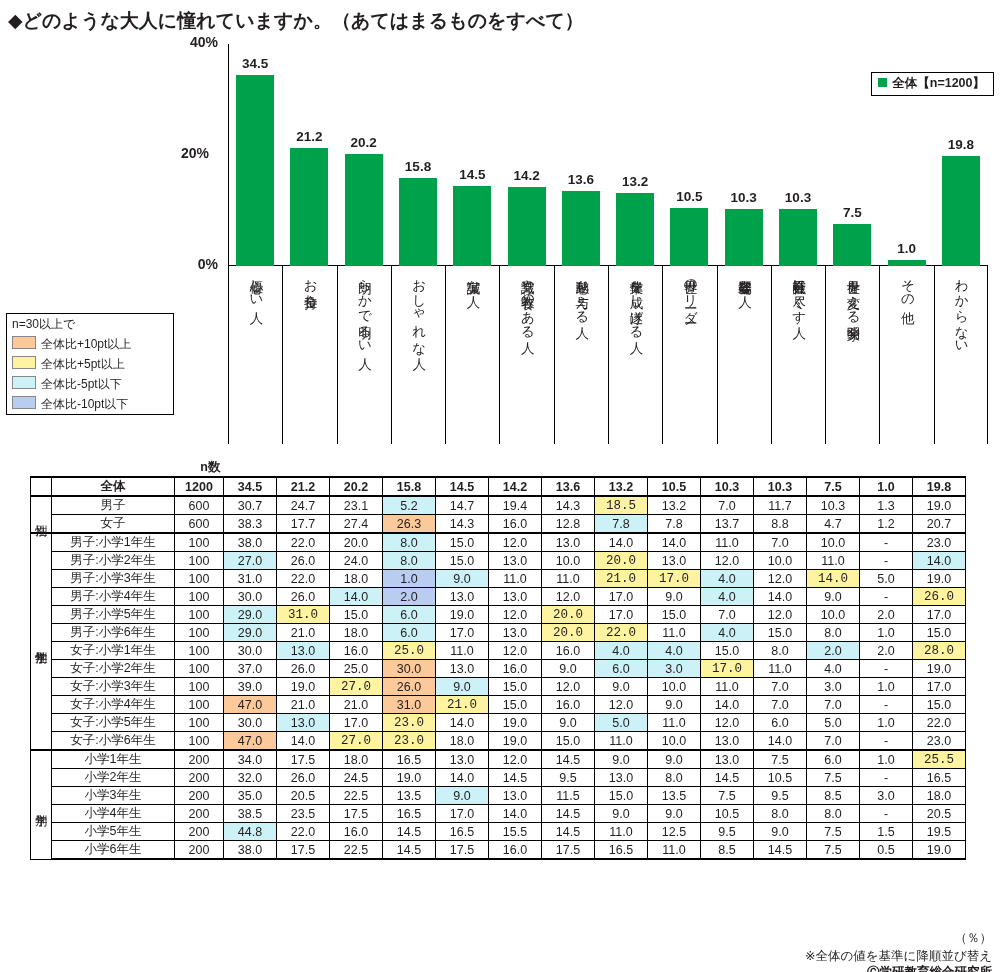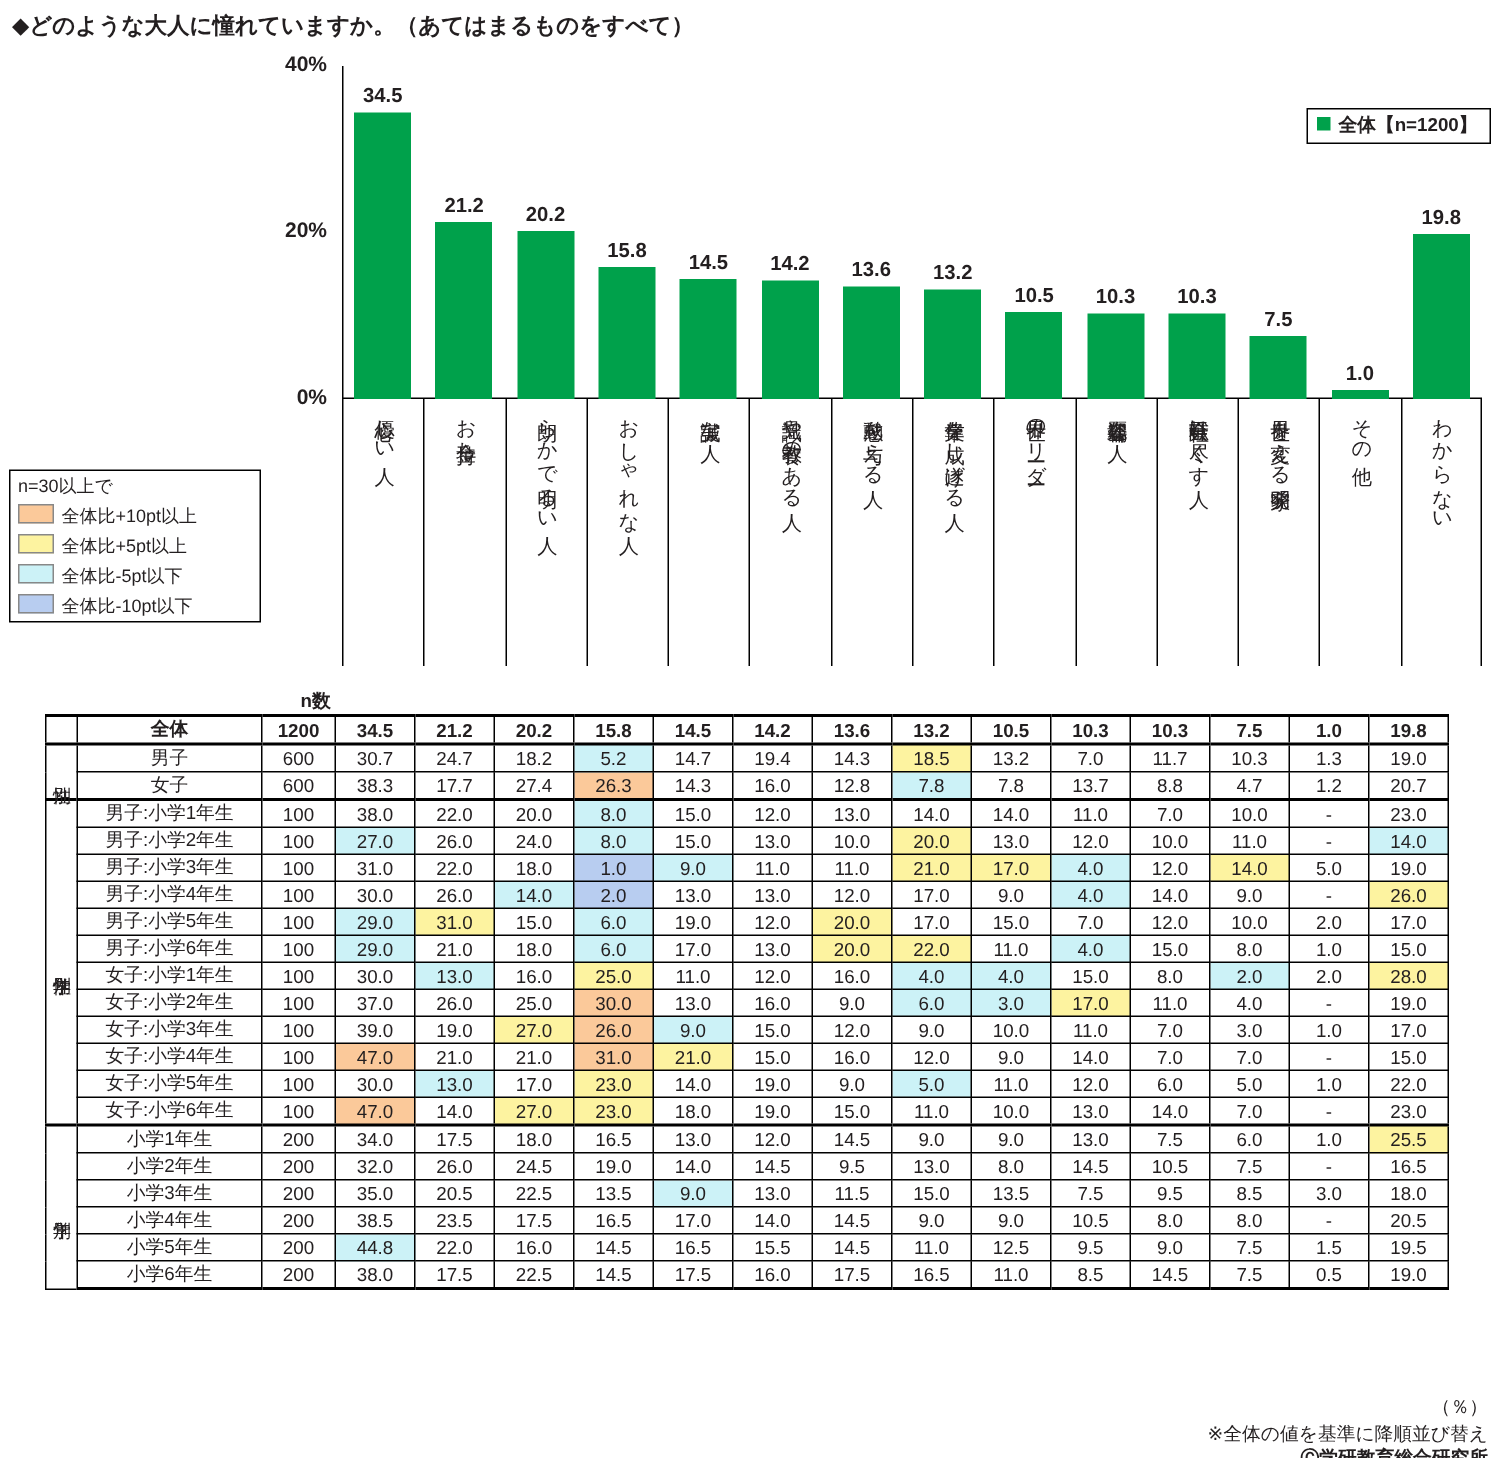--- a/index.html
+++ b/index.html
@@ -2,21 +2,21 @@
 <html><head>
 <meta charset="utf-8">
 <style>
   html,body{margin:0;padding:0;}
   body{
     width:1000px;height:972px;background:#ffffff;
     font-family:"Liberation Sans","DejaVu Sans",sans-serif;
     color:#231f20;font-size:12px;position:relative;
   }
   #title{
-    position:absolute;left:8px;top:8px;font-size:15px;font-weight:bold;letter-spacing:0px;
+    position:absolute;left:8px;top:8px;font-size:19px;font-weight:bold;letter-spacing:0px;
   }
   
   #chart-area{position:absolute;left:0;top:34px;width:1000px;height:232px;}
   #plot{position:absolute;left:228px;top:10px;width:760px;height:222px;}
   .ytick{position:absolute;right:0;font-size:14px;font-weight:bold;text-align:right;width:46px;}
   .axisline{position:absolute;background:#000;}
   .bar{position:absolute;bottom:0;background:#00a14b;width:38px;}
   .barval{position:absolute;font-size:13.5px;font-weight:bold;text-align:center;width:58px;}
   .legend{position:absolute;right:6px;top:38px;border:1px solid #000;background:#fff;
           padding:2px 8px 3px 6px;font-size:12.5px;font-weight:bold;white-space:nowrap;}
@@ -43,37 +43,37 @@
   .ncol{width:46px;}
   .dcol{width:52px;}
   .nlabel{font-weight:bold;}
   .boldrow td{font-weight:bold;}
   .thick-b td{border-bottom:2px solid #000;}
   .thick-t td{border-top:2px solid #000;}
   .grpcell{vertical-align:middle;}
   .vtxt{writing-mode:vertical-rl;text-orientation:upright;margin:0 auto;font-size:12px;line-height:1.05;}
   
   .hi-p10{background:#fbc99a;}
-  .hi-p5{background:#fdf3a0;}
+  .hi-p5{background:#fdf3a0;font-family:Liberation Mono, monospace;}
   .hi-m5{background:#ccf2f7;}
   .hi-m10{background:#b8cdf0;}
   
   #pct{position:absolute;right:8px;top:930px;font-size:12.5px;}
   #note1{position:absolute;right:8px;top:948px;font-size:12.5px;}
   #note2{position:absolute;right:8px;top:964px;font-size:12.5px;font-weight:bold;}
 </style>
 </head>
 <body>
 
 <div id="title">◆どのような大人に憧れていますか。（あてはまるものをすべて）</div>
 
 <div id="chart-area">
   <div id="plot">
       <div class="ytick" style="left: -56px; top: 212px;">0%</div>
-      <div class="ytick" style="left: -56px; top: 101px;">20%</div>
+      <div class="ytick" style="left: -56px; top: 101px; text-align: center;">20%</div>
       <div class="ytick" style="left: -56px; top: -10px;">40%</div>
       <div class="axisline" style="left: 0px; top: 221px; width: 760px; height: 1px;"></div>
       <div class="axisline" style="left: 0px; top: 0px; width: 1px; height: 222px;"></div>
       <div class="bar" style="left: 8.14286px; height: 191.475px; background: rgb(0, 161, 75);"></div>
       <div class="barval" style="left: -1.85714px; top: 11.525px;">34.5</div>
       <div class="bar" style="left: 62.4286px; height: 117.66px; background: rgb(0, 161, 75);"></div>
       <div class="barval" style="left: 52.4286px; top: 85.34px;">21.2</div>
       <div class="bar" style="left: 116.714px; height: 112.11px; background: rgb(0, 161, 75);"></div>
       <div class="barval" style="left: 106.714px; top: 90.89px;">20.2</div>
       <div class="bar" style="left: 171px; height: 87.69px; background: rgb(0, 161, 75);"></div>
@@ -198,21 +198,21 @@
           <td class="dcol ">19.8</td>
         </tr>
         <tr class=" thick-t">
           <td class="grp grpcell" rowspan="2">
             <div class="vtxt">性別</div>
           </td>
           <td class="rowhdr">男子</td>
           <td class="ncol">600</td>
           <td class="dcol ">30.7</td>
           <td class="dcol ">24.7</td>
-          <td class="dcol ">18.2</td>
+          <td class="dcol ">23.1</td>
           <td class="dcol hi-m5">5.2</td>
           <td class="dcol ">14.7</td>
           <td class="dcol ">19.4</td>
           <td class="dcol ">14.3</td>
           <td class="dcol hi-p5">18.5</td>
           <td class="dcol ">13.2</td>
           <td class="dcol ">7.0</td>
           <td class="dcol ">11.7</td>
           <td class="dcol ">10.3</td>
           <td class="dcol ">1.3</td>

